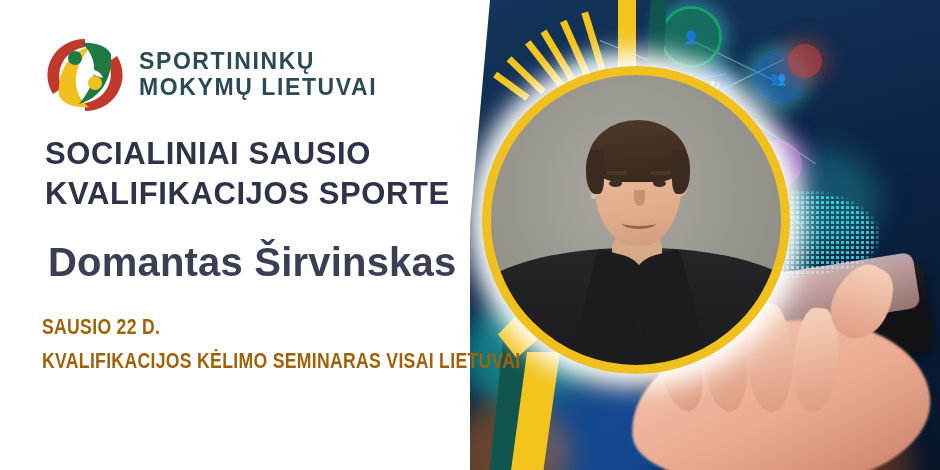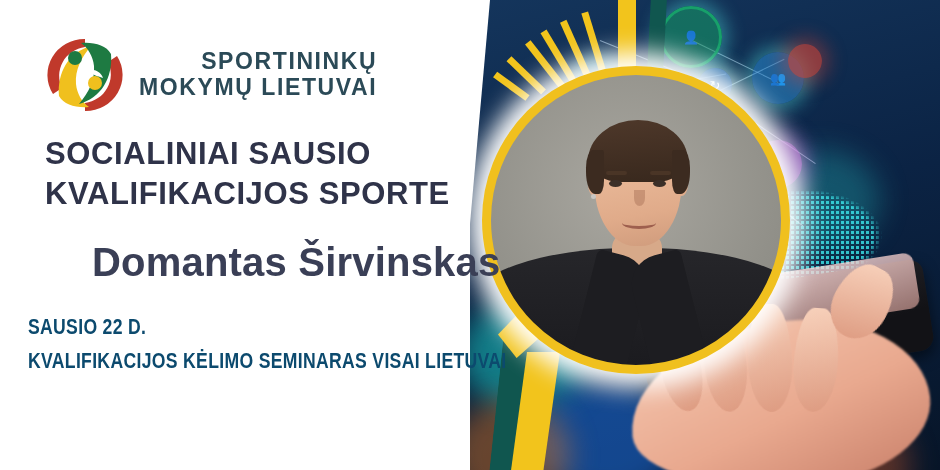--- a/index.html
+++ b/index.html
@@ -373,21 +373,20 @@
     display: flex;
     align-items: center;
     gap: 14px;
     z-index: 10;
   }
   .logo-mark { width: 80px; height: 78px; display:block; }
   .logo-text {
     display: flex;
     flex-direction: column;
     line-height: 1.12;
-    text-align: right;
   }
   .logo-line {
     font-size: 23px;
     font-weight: bold;
     letter-spacing: 1.6px;
     color: #2b4a57;
     white-space: nowrap;
   }
 
   
@@ -407,29 +406,28 @@
   .speaker {
     position: absolute;
     left: 48px;
     top: 240px;
     z-index: 10;
     color: #3a3f56;
     font-size: 40px;
     font-weight: bold;
     letter-spacing: 0.2px;
     white-space: nowrap;
-    margin-left: 44px;
   }
 
   .meta {
     position: absolute;
-    left: 28px;
+    left: 42px;
     top: 310px;
     z-index: 10;
-    color: #0c4a6e;
+    color: #a16207;
     font-weight: bold;
     line-height: 1.55;
   }
   .meta div {
     white-space: nowrap;
     font-size: 22px;
     letter-spacing: 0.4px;
     transform: scaleX(0.80);
     transform-origin: left center;
   }

